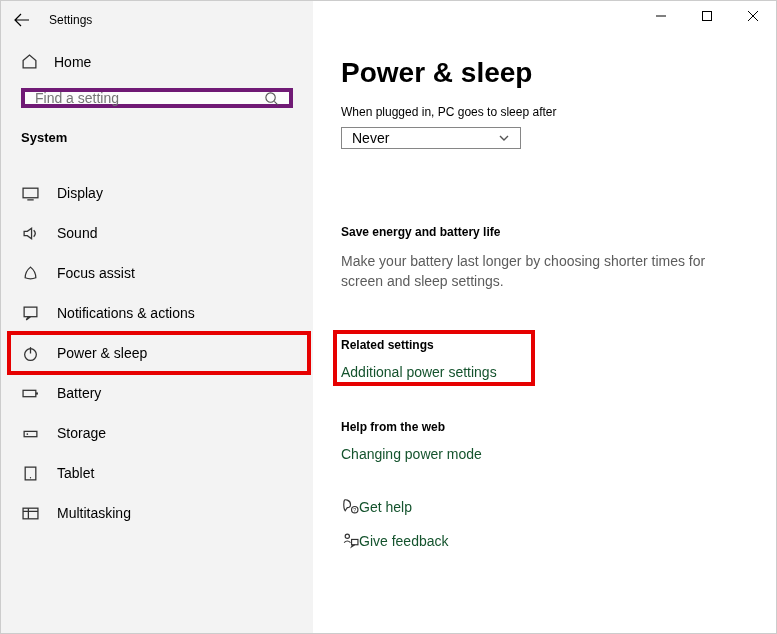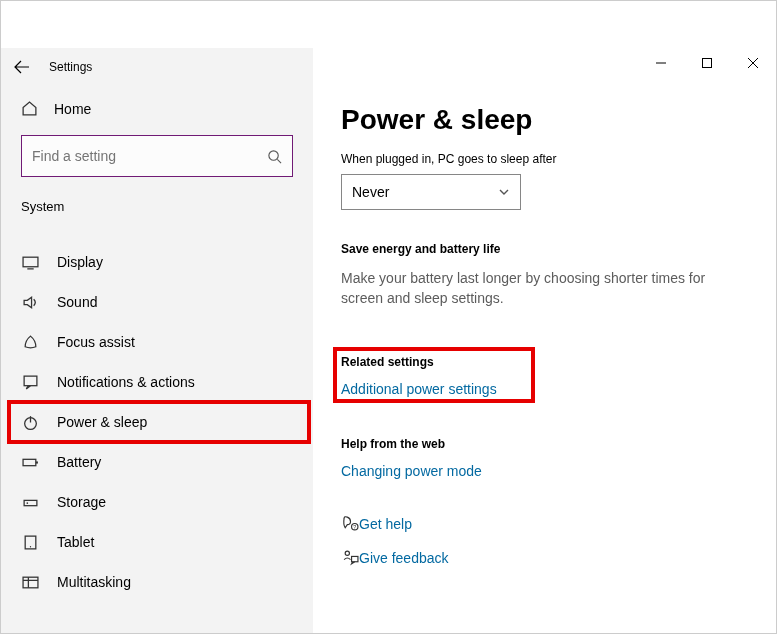--- a/index.html
+++ b/index.html
@@ -30,67 +30,67 @@
     .winbtns { margin-left: auto; display: flex; }
     .winbtn { width: 46px; height: 30px; display:flex; align-items:center; justify-content:center; cursor:pointer; }
     .app-body { display: flex; height: calc(100% - 38px); }
     .sidebar {
       width: 312px;
       background: #f3f3f3;
       padding-top: 0;
       height: 100%;
       overflow: hidden;
     }
-    .titlebar { background: linear-gradient(to right, #f3f3f3 0, #f3f3f3 312px, #fff 312px, #fff 100%); margin-top: 47px; }
+    .titlebar { background: linear-gradient(to right, #f3f3f3 0, #f3f3f3 312px, #fff 312px, #fff 100%); }
     .home-row {
       display: flex; align-items: center; gap: 16px;
       padding: 8px 20px 8px 20px; margin-top: 6px; cursor:pointer;
       font-size: 14px;
     }
     .search-wrap { padding: 10px 20px 8px 20px; }
     .search {
       display: flex; align-items: center;
-      border: 1px solid #701a75; background: #fcfcfc;
-      height: 42px; padding: 0 10px;
+      border: 4px solid #701a75; background: #fcfcfc;
+      height: 20px; padding: 0 10px;
     }
     .search input {
       flex: 1; border: none; outline: none; background: transparent;
       font-size: 14px; color: #666;
     }
     .search-icon { color: #555; }
-    .section-label { padding: 14px 20px 10px 20px; font-weight: 400; font-size: 13px; }
+    .section-label { padding: 14px 20px 10px 20px; font-weight: 700; font-size: 13px; }
     .nav { margin-top: 18px; }
     .nav-item {
       display: flex; align-items: center; gap: 18px;
       padding: 11px 20px 11px 20px; cursor:pointer;
       font-size: 14px;
     }
     .nav-item .ico { width: 18px; height: 18px; display:flex; align-items:center; justify-content:center; color:#333; }
     .highlight-red-1 {
       position: relative;
     }
     .highlight-red-1::after {
       content:""; position:absolute; left: 6px; right: 2px; top: -2px; bottom: -2px;
       border: 4px solid #e60000; pointer-events:none;
     }
     .content {
       flex: 1; padding: 18px 28px 0 28px; overflow-y: auto;
     }
     h1 { font-weight: 600; font-size: 28px; margin-bottom: 16px; }
     .field-label { font-size: 12px; margin-bottom: 8px; }
     .dropdown {
-      border: 1px solid #868686; width: 180px; height: 36px;
+      border: 1px solid #868686; width: 180px; height: 22px;
       display:flex; align-items:center; justify-content:space-between;
       padding: 0 10px; cursor:pointer; font-size: 14px; color:#000;
-      margin-bottom: 32px;
+      margin-bottom: 76px;
     }
     h2 { font-weight: 600; font-size: 12px; margin-bottom: 12px; }
     .muted { color: #5c5c5c; font-size: 14px; line-height: 1.45; margin-bottom: 46px; max-width: 380px; }
     .related-block { position: relative; margin-bottom: 40px; }
-    .link { color: #0369a1; font-size: 14px; cursor:pointer; display:inline-block; }
+    .link { color: #14532d; font-size: 14px; cursor:pointer; display:inline-block; }
     .red-box-2 {
       position: absolute; top: -8px; left: -8px;
       width: 202px; height: 56px; border: 4px solid #e60000; pointer-events:none;
     }
     .help-links { margin-top: 14px; }
     .help-row { display:flex; align-items:center; padding: 8px 0; }
     .help-row .hico { width: 18px; height:18px; display:flex; align-items:center; justify-content:center; color:#333; }
     .help-row .link { font-size: 14px; }
     svg { display:block; }
   </style>

